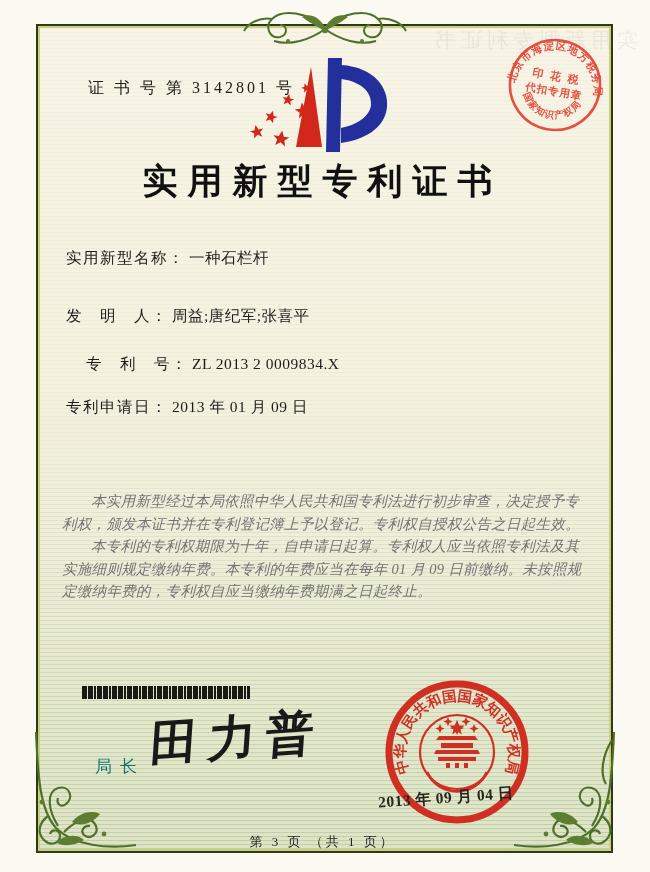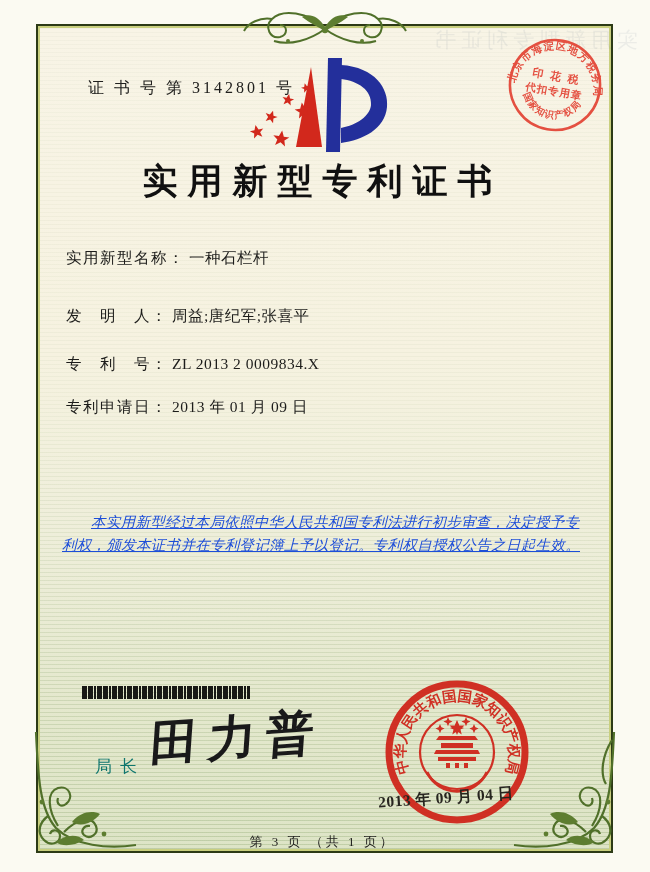--- a/index.html
+++ b/index.html
@@ -20,21 +20,21 @@
     background:repeating-linear-gradient(180deg,rgba(118,148,88,.28) 0 1px,rgba(0,0,0,0) 1px 4px);
     -webkit-mask-image:linear-gradient(180deg,rgba(0,0,0,.15) 0%,rgba(0,0,0,.2) 45%,rgba(0,0,0,.55) 70%,#000 100%);
     mask-image:linear-gradient(180deg,rgba(0,0,0,.15) 0%,rgba(0,0,0,.2) 45%,rgba(0,0,0,.55) 70%,#000 100%);
   }
   .cert-number{position:absolute;left:62px;top:78px;font-size:16px;letter-spacing:3px;color:#20201e;margin-left:26px;}
   .bleed{position:absolute;left:430px;top:26px;font-size:21px;letter-spacing:5px;color:#5c6f86;opacity:.09;transform:scaleX(-1);white-space:nowrap;}
   .title{position:absolute;left:36px;width:573px;top:158px;text-align:center;font-size:35px;font-weight:bold;letter-spacing:10px;color:#101010;}
   .field{position:absolute;left:66px;font-size:15.5px;color:#1c1c1a;white-space:nowrap;}
   .flabel{letter-spacing:1.5px;}
   .fvalue{margin-left:4px;letter-spacing:.5px;}
-  .body-text{position:absolute;left:62px;top:511px;width:530px;color:#1d4ed8;text-decoration:underline;}
+  .body-text{position:absolute;left:62px;top:490px;width:530px;color:#737373;}
   .body-text p{margin:0;font-size:14.5px;line-height:22.5px;text-indent:2em;font-style:italic;letter-spacing:.3px;}
   .barcode{position:absolute;left:82px;top:686px;width:168px;height:13px;
     background:
       repeating-linear-gradient(90deg,#181815 0 1.5px,rgba(0,0,0,0) 1.5px 3px),
       repeating-linear-gradient(90deg,#181815 0 3px,rgba(0,0,0,0) 3px 7.5px);}
   .signer{position:absolute;left:95px;top:747px;font-size:17px;letter-spacing:8px;color:#0f766e;margin-top:8px;}
   .signature{position:absolute;left:150px;top:706px;font-size:48px;font-weight:bold;color:#19191a;
     letter-spacing:10px;transform:rotate(-4deg) skewX(-8deg);white-space:nowrap;}
   .seal-date{position:absolute;left:378px;top:787px;width:156px;font-size:15.5px;font-weight:bold;
     color:#27251f;letter-spacing:.5px;transform:rotate(-4deg);z-index:6;white-space:nowrap;}
@@ -139,29 +139,30 @@
   </svg>
 
   <div class="title">实用新型专利证书</div>
 
   <div class="field" style="top:248px;">
     <span class="flabel">实用新型名称：</span><span class="fvalue">一种石栏杆</span>
   </div>
   <div class="field" style="top:306px;">
     <span class="flabel">发　明　人：</span><span class="fvalue">周益;唐纪军;张喜平</span>
   </div>
-  <div class="field" style="top:354px;">
+  <div class="field" style="top:354px;margin-left:20px;">
     <span class="flabel">专　利　号：</span><span class="fvalue">ZL 2013 2 0009834.X</span>
   </div>
   <div class="field" style="top:397px;">
     <span class="flabel">专利申请日：</span><span class="fvalue">2013 年 01 月 09 日</span>
   </div>
 
   <div class="body-text">
     <p>本实用新型经过本局依照中华人民共和国专利法进行初步审查，决定授予专利权，颁发本证书并在专利登记簿上予以登记。专利权自授权公告之日起生效。</p>
+    <p>本专利的专利权期限为十年，自申请日起算。专利权人应当依照专利法及其实施细则规定缴纳年费。本专利的年费应当在每年 01 月 09 日前缴纳。未按照规定缴纳年费的，专利权自应当缴纳年费期满之日起终止。</p>
   </div>
 
   <div class="barcode"></div>
 
   <div class="signer">局长</div>
   <div class="signature">田力普</div>
 
   <svg class="abs" style="left:378px;top:676px;opacity:.93;z-index:5;" width="158" height="158" viewBox="0 0 158 158">
     <defs>
       <path id="sealRing" d="M 31,97 A 52,52 0 1 1 127,97"></path>

